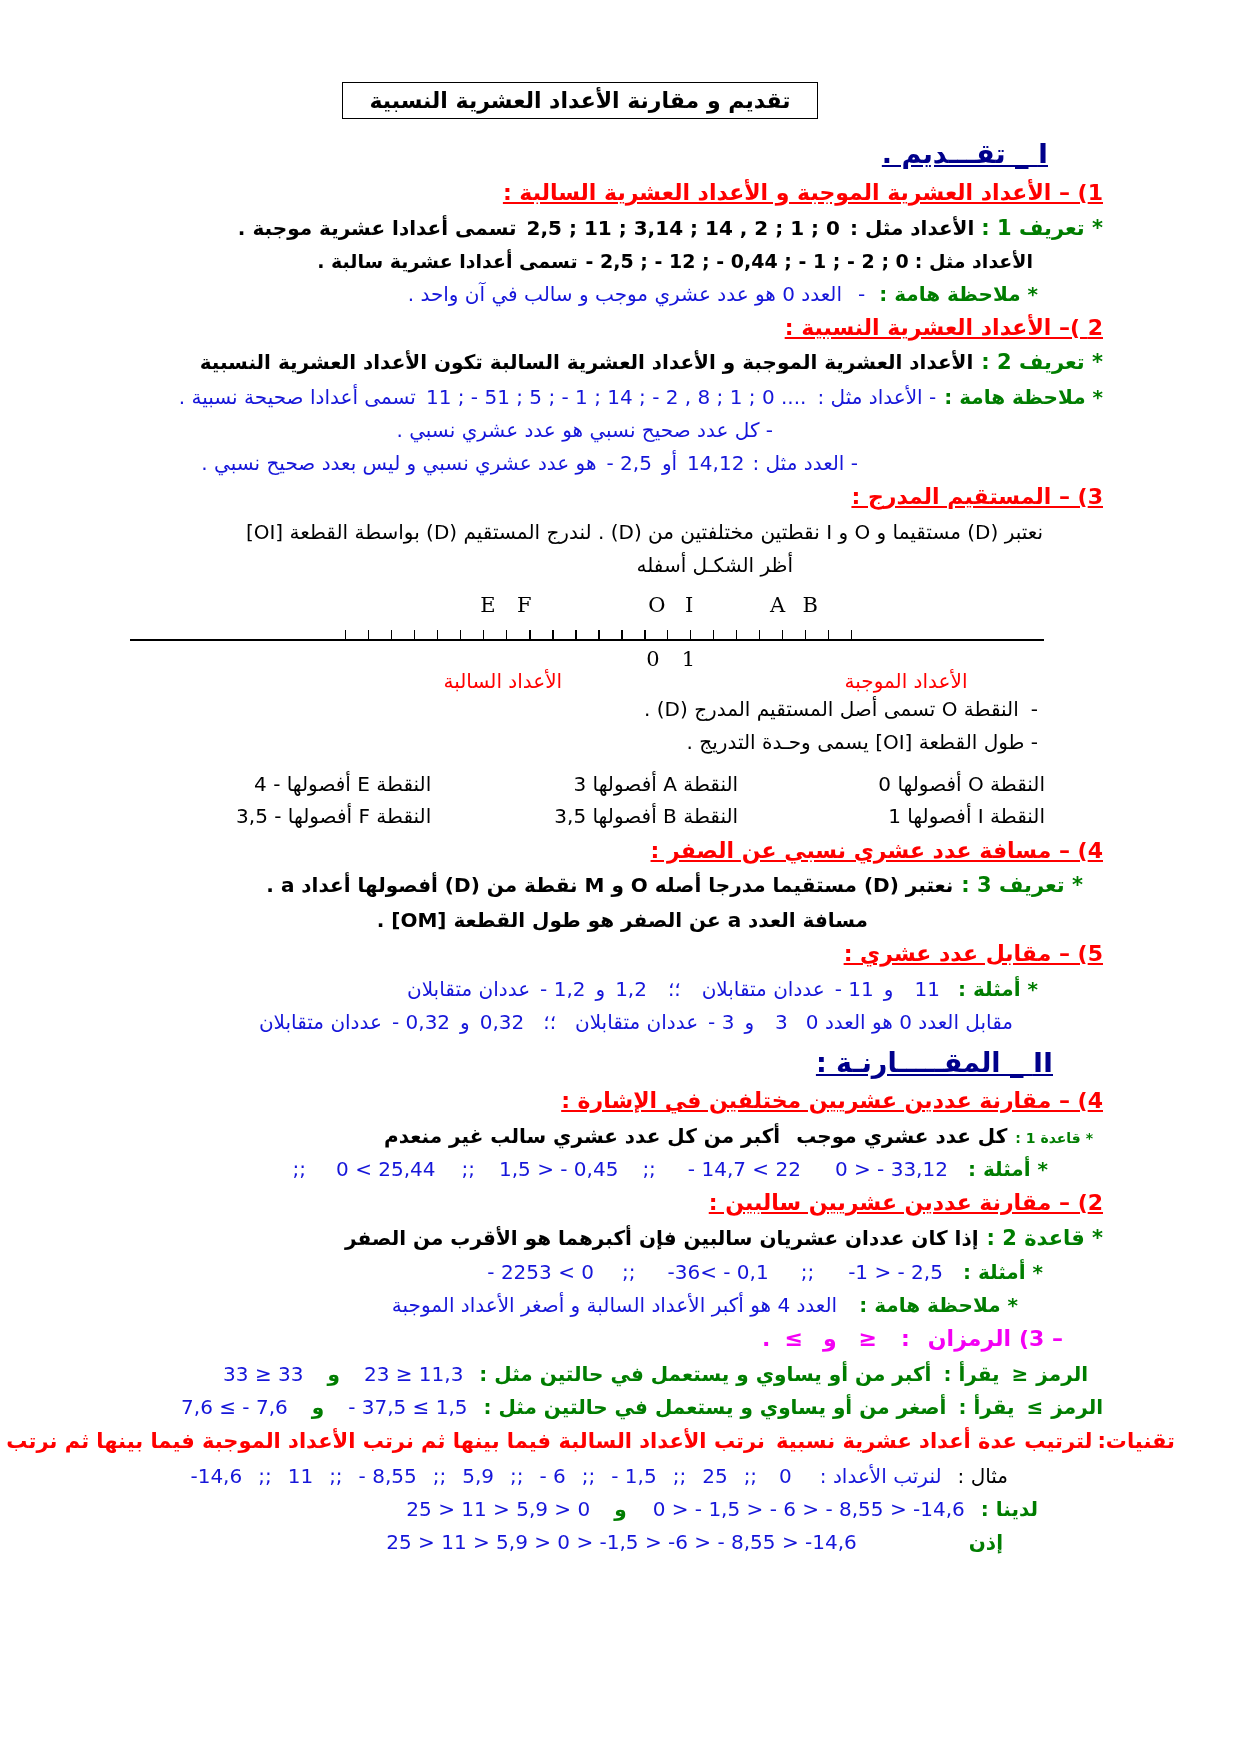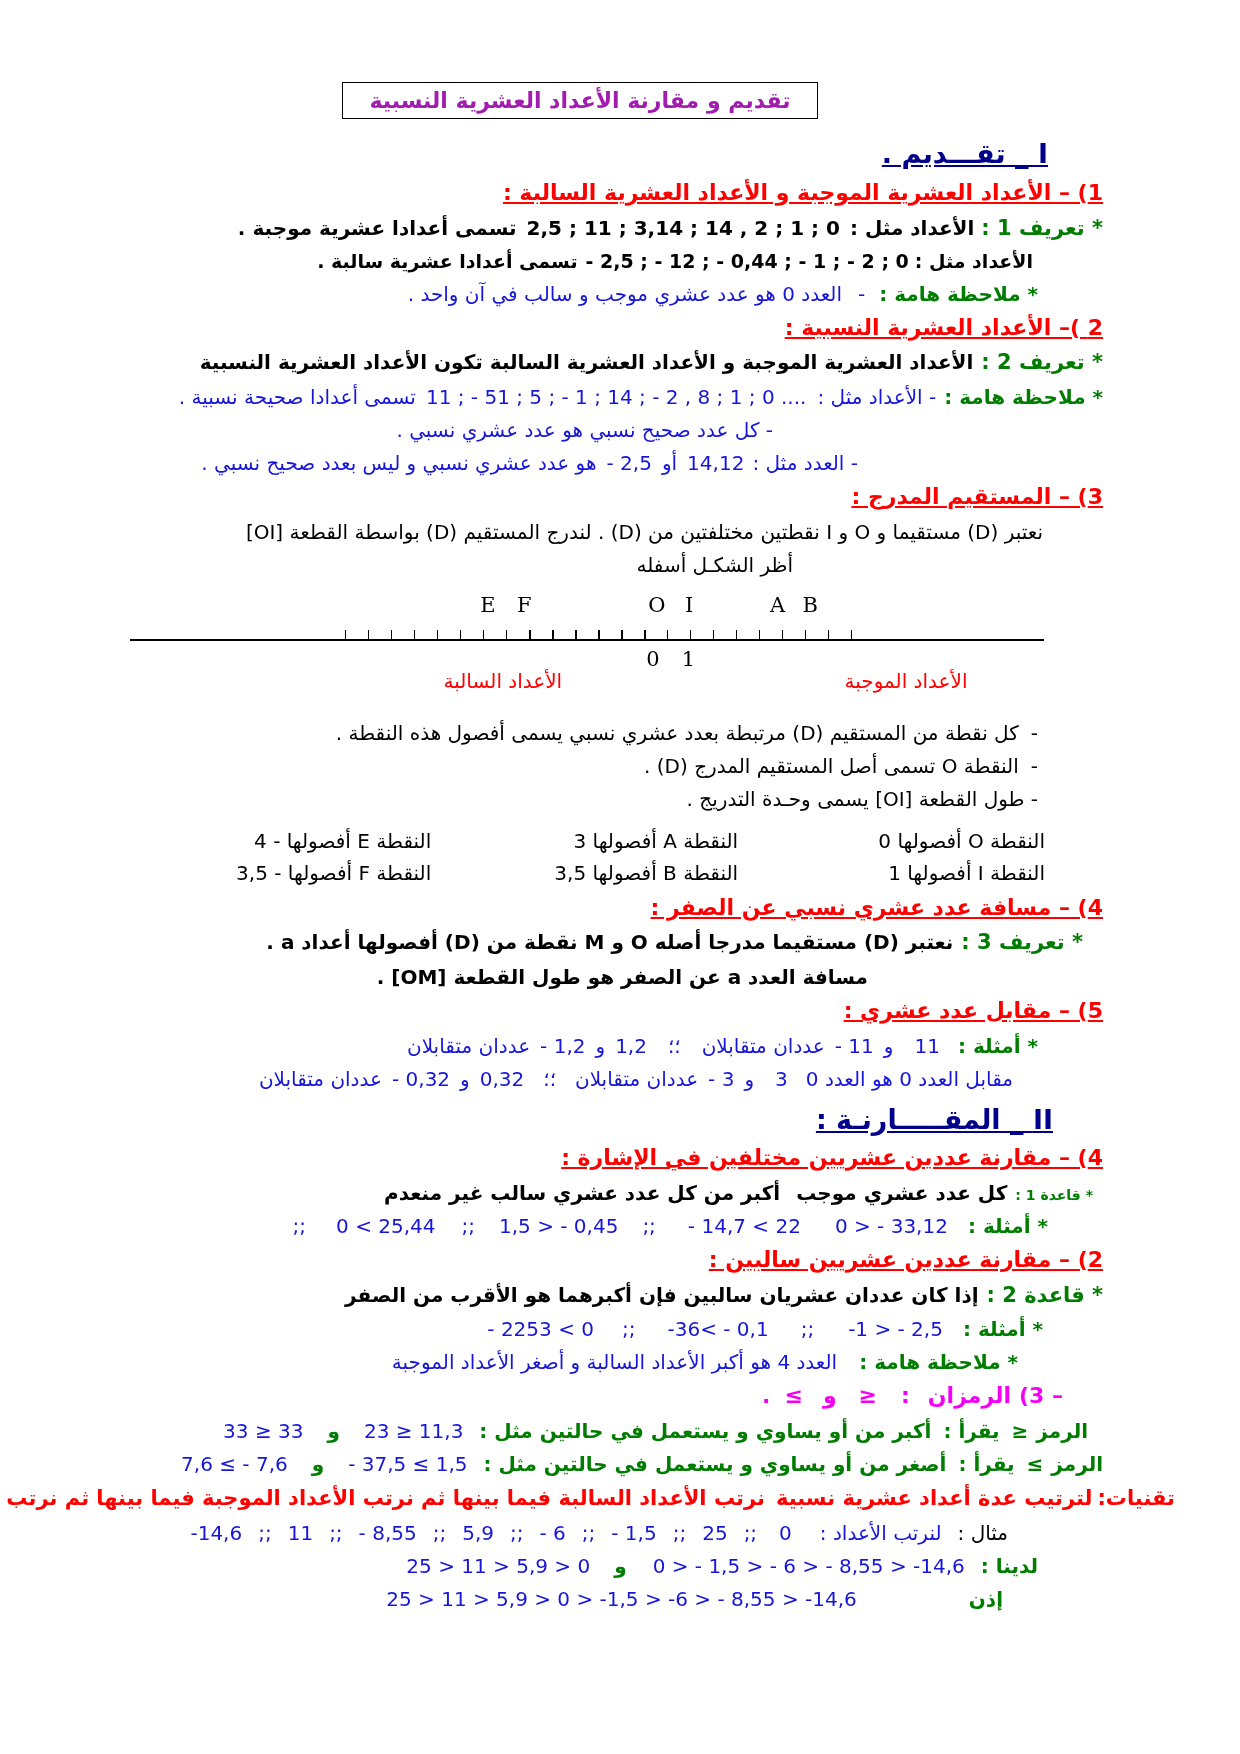--- a/index.html
+++ b/index.html
@@ -1,20 +1,20 @@
 <!DOCTYPE html>
 <html lang="ar"><head>
 <meta charset="utf-8">
 <style>
   html,body{margin:0;padding:0;background:#fff;}
   body{width:1240px;height:1754px;overflow:hidden;font-family:"DejaVu Sans",sans-serif;color:#000;}
   .page{padding:0 135px 0 55px;position:relative;}
   
   .title-box{width:fit-content;margin:82px auto 0 auto;border:1px solid #000;padding:5px 26px;background:#fff;}
-  .title-box span{font-size:22px;font-weight:bold;color:#a21caf;}
+  .title-box span{font-size:22px;font-weight:bold;color:#000000;}
   
   .line{direction:rtl;text-align:right;font-size:20px;line-height:1.4;margin:0 0 5px 0;white-space:nowrap;}
   .seg{display:inline-block;margin:0 2px;}
   .c-red{color:#fe0000}.c-green{color:#007d00}.c-blue{color:#1616d9}
   .c-black{color:#000}.c-navy{color:#00008b}.c-magenta{color:#f400f4}
   .bold{font-weight:bold}.und{text-decoration:underline}
   
   .diagram{position:relative;height:108px;margin:8px 0 0 0;}
   .nl-letter,.nl-num{position:absolute;font-family:"DejaVu Serif",serif;font-size:21px;color:#000;}
   .nl-letter{top:6px}
@@ -65,21 +65,20 @@
     <span class="nl-letter pt-b">B</span>
     <div class="ticks"></div>
     <div class="baseline"></div>
     <span class="nl-num num-0">0</span>
     <span class="nl-num num-1">1</span>
     <span class="nl-label lbl-neg">الأعداد السالبة</span>
     <span class="nl-label lbl-pos">الأعداد الموجبة</span>
   </div>
 
   <div id="lines-mid">
-      <div class="line" dir="rtl" style="padding-right: 65px; margin-top: 24px;"><span class="seg c-black">-</span><span class="seg c-black" style="margin: 0px 10px;">كل نقطة من المستقيم (D) مرتبطة بعدد عشري نسبي يسمى أفصول هذه النقطة .</span></div>
       <div class="line" dir="rtl" style="padding-right: 65px;"><span class="seg c-black">-</span><span class="seg c-black" style="margin: 0px 10px;">النقطة O تسمى أصل المستقيم المدرج (D) .</span></div>
       <div class="line" dir="rtl" style="padding-right: 65px;"><span class="seg c-black">- طول القطعة [OI] يسمى وحـدة التدريج .</span></div>
     </div>
 
   <div class="pts">
     <div class="pts-row">
       <div class="pts-cell">النقطة O أفصولها 0</div>
       <div class="pts-cell">النقطة A أفصولها 3</div>
       <div class="pts-cell">النقطة E أفصولها - 4</div>
     </div>

